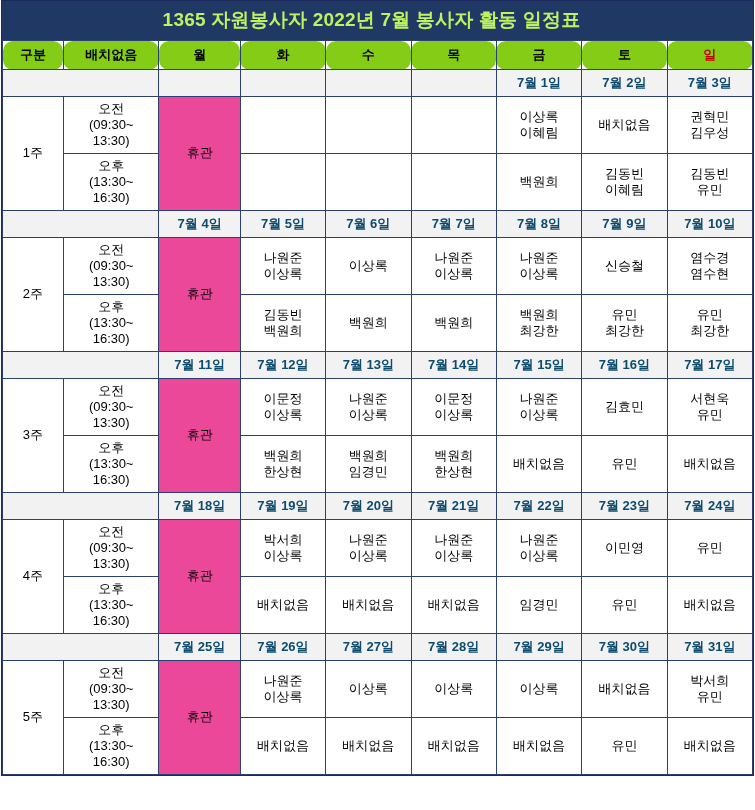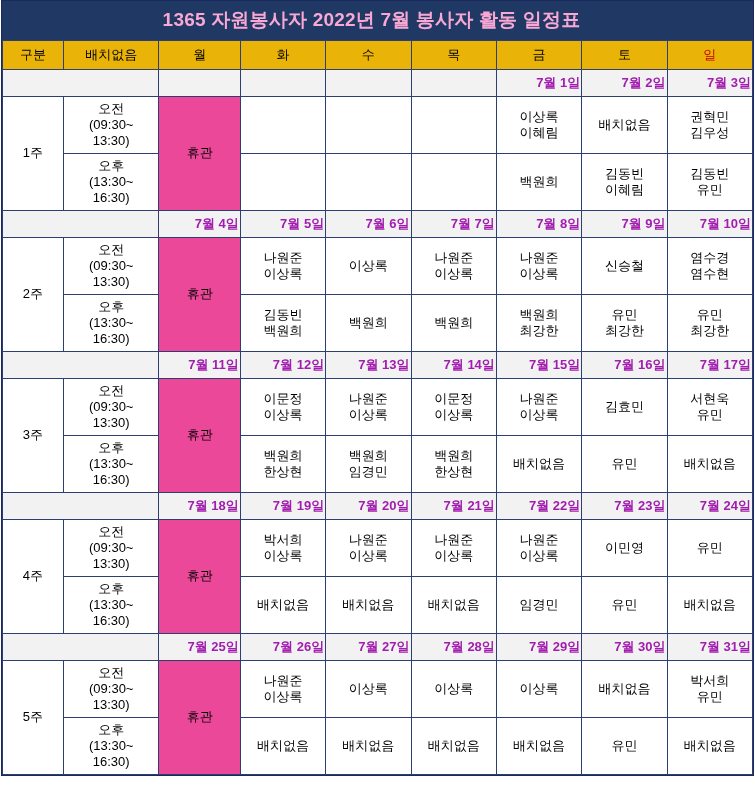--- a/index.html
+++ b/index.html
@@ -14,56 +14,56 @@
     color: #000;
   }
   .sheet {
     width: 753px;
     margin: 0 auto;
     border: 1px solid #1a2a5e;
     box-sizing: border-box;
   }
   .title-bar {
     background: #1f3864;
-    color: #f9a8d4;
+    color: #bef264;
     text-align: center;
     font-size: 19px;
     font-weight: bold;
     padding: 6px 12px 7px 0;
     letter-spacing: 0.2px;
   }
   table.cal {
     border-collapse: collapse;
     width: 100%;
     table-layout: fixed;
   }
   table.cal td, table.cal th {
     border: 1px solid #2b3f73;
     text-align: center;
     vertical-align: middle;
     font-size: 13px;
     padding: 2px 1px;
     line-height: 1.25;
   }
   thead th {
-    background: #eab308;
-    font-weight: normal;
+    background: #84cc16;
+    font-weight: bold;
     font-size: 14px;
     height: 24px;
+    border-radius: 10px;
   }
   thead th.sun {
     color: #c00000;
   }
   tr.dates td {
     background: #f2f2f2;
-    color: #a21caf;
+    color: #0c4a6e;
     font-weight: bold;
     font-size: 13px;
     height: 22px;
-    text-align: right;
   }
   tr.dates td.blank {
     background: #f2f2f2;
   }
   td.weeklabel {
     font-size: 13px;
     background: #ffffff;
     margin-top: 44px;
   }
   td.slot {

